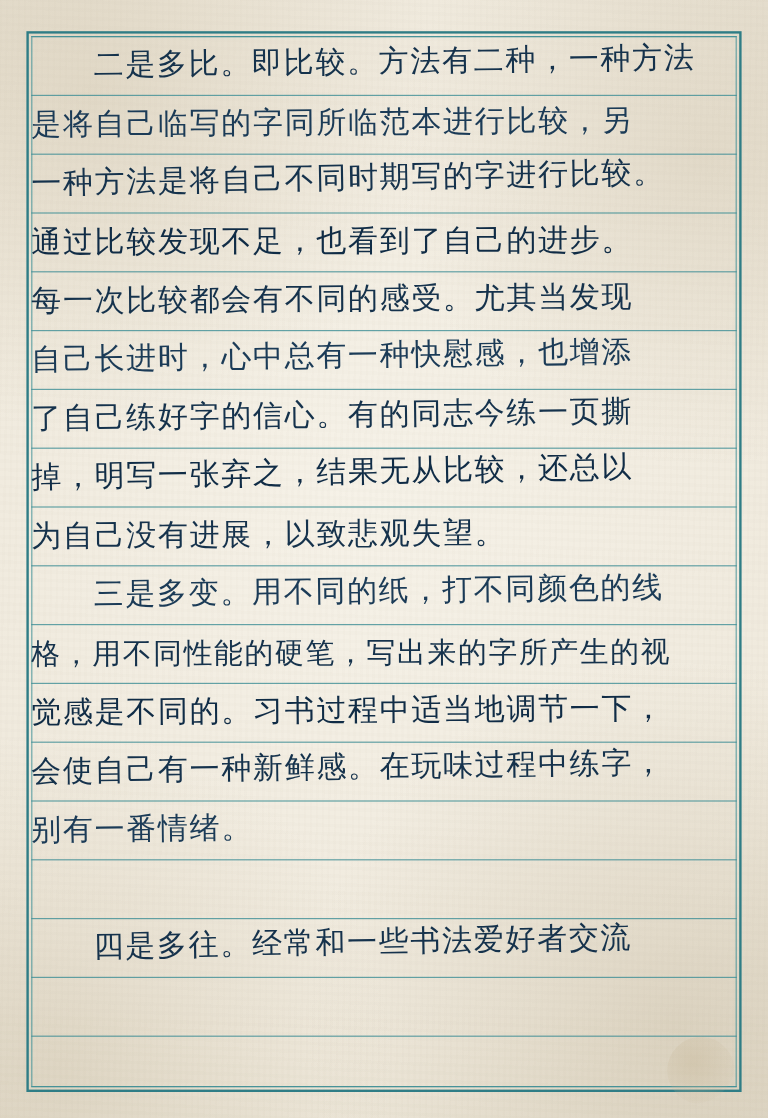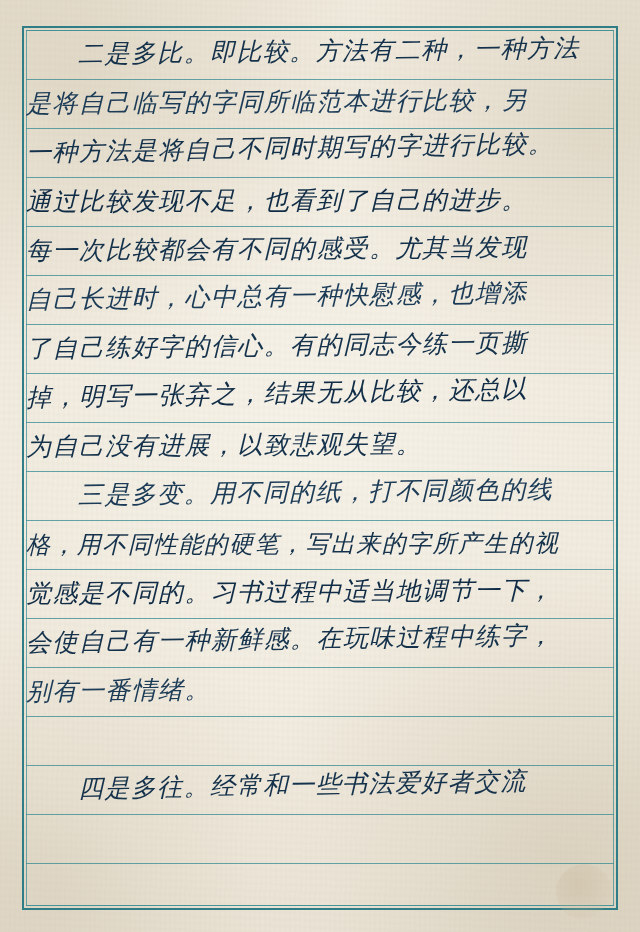--- a/index.html
+++ b/index.html
@@ -75,21 +75,20 @@
     background: #3f8f96;
     opacity: .8;
   }
   
   .text-layer {
     position: absolute;
     left: 26px;
     top: 30px;
     width: 588px;
     height: 876px;
-    font-style: italic;
   }
   .line {
     position: absolute;
     left: 0;
     width: 588px;
     height: 49px;
     display: flex;
     align-items: center;
     color: #17324a;
     font-family: "DejaVu Sans", sans-serif;

